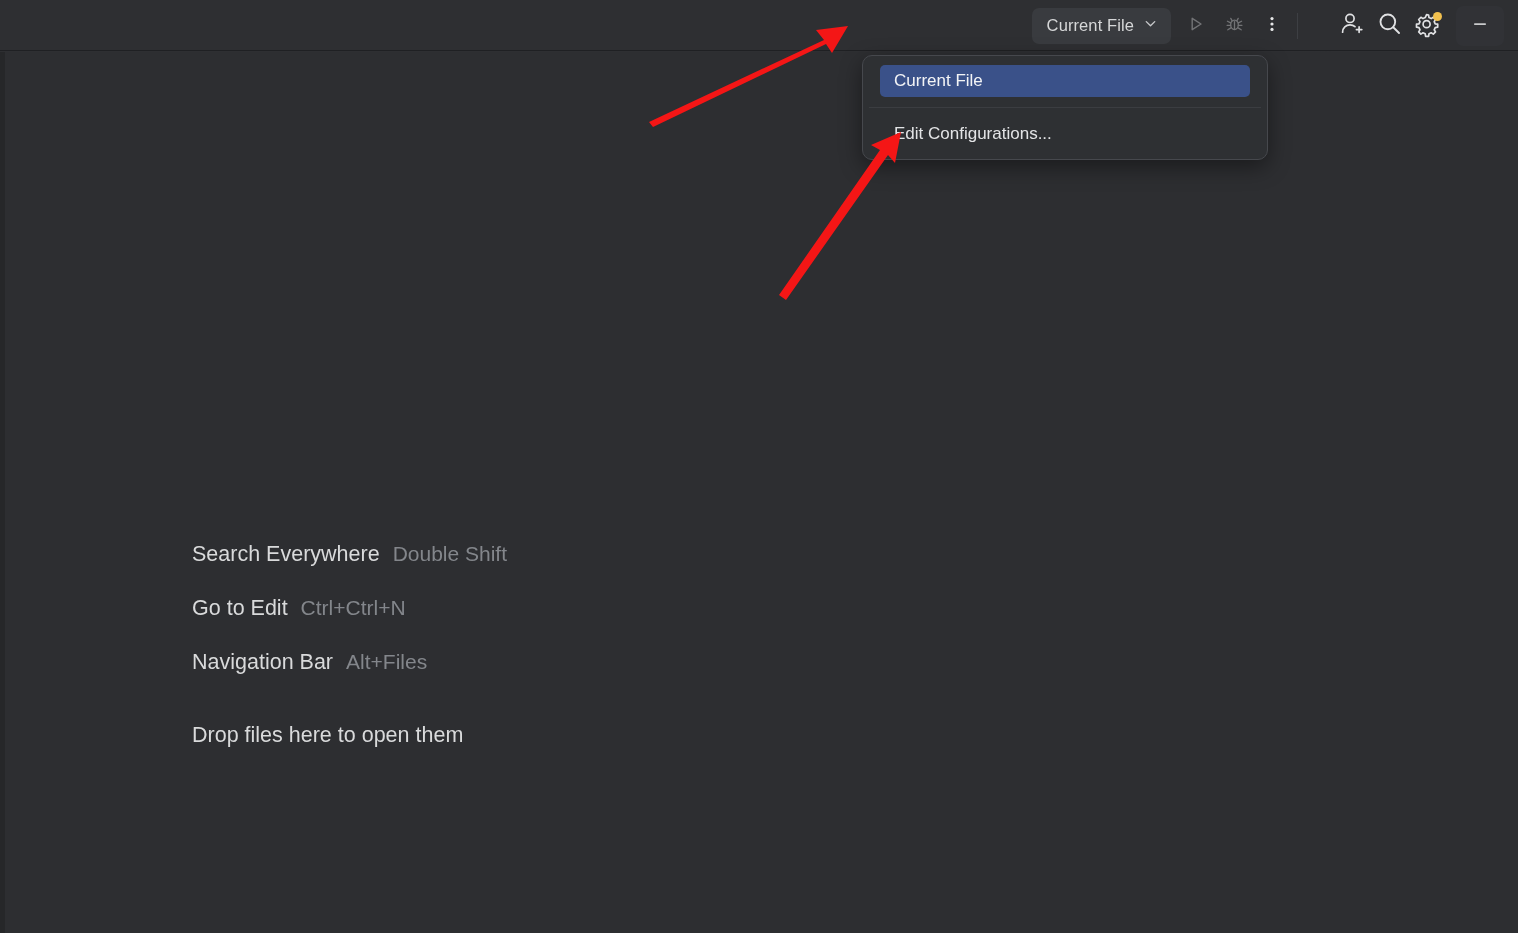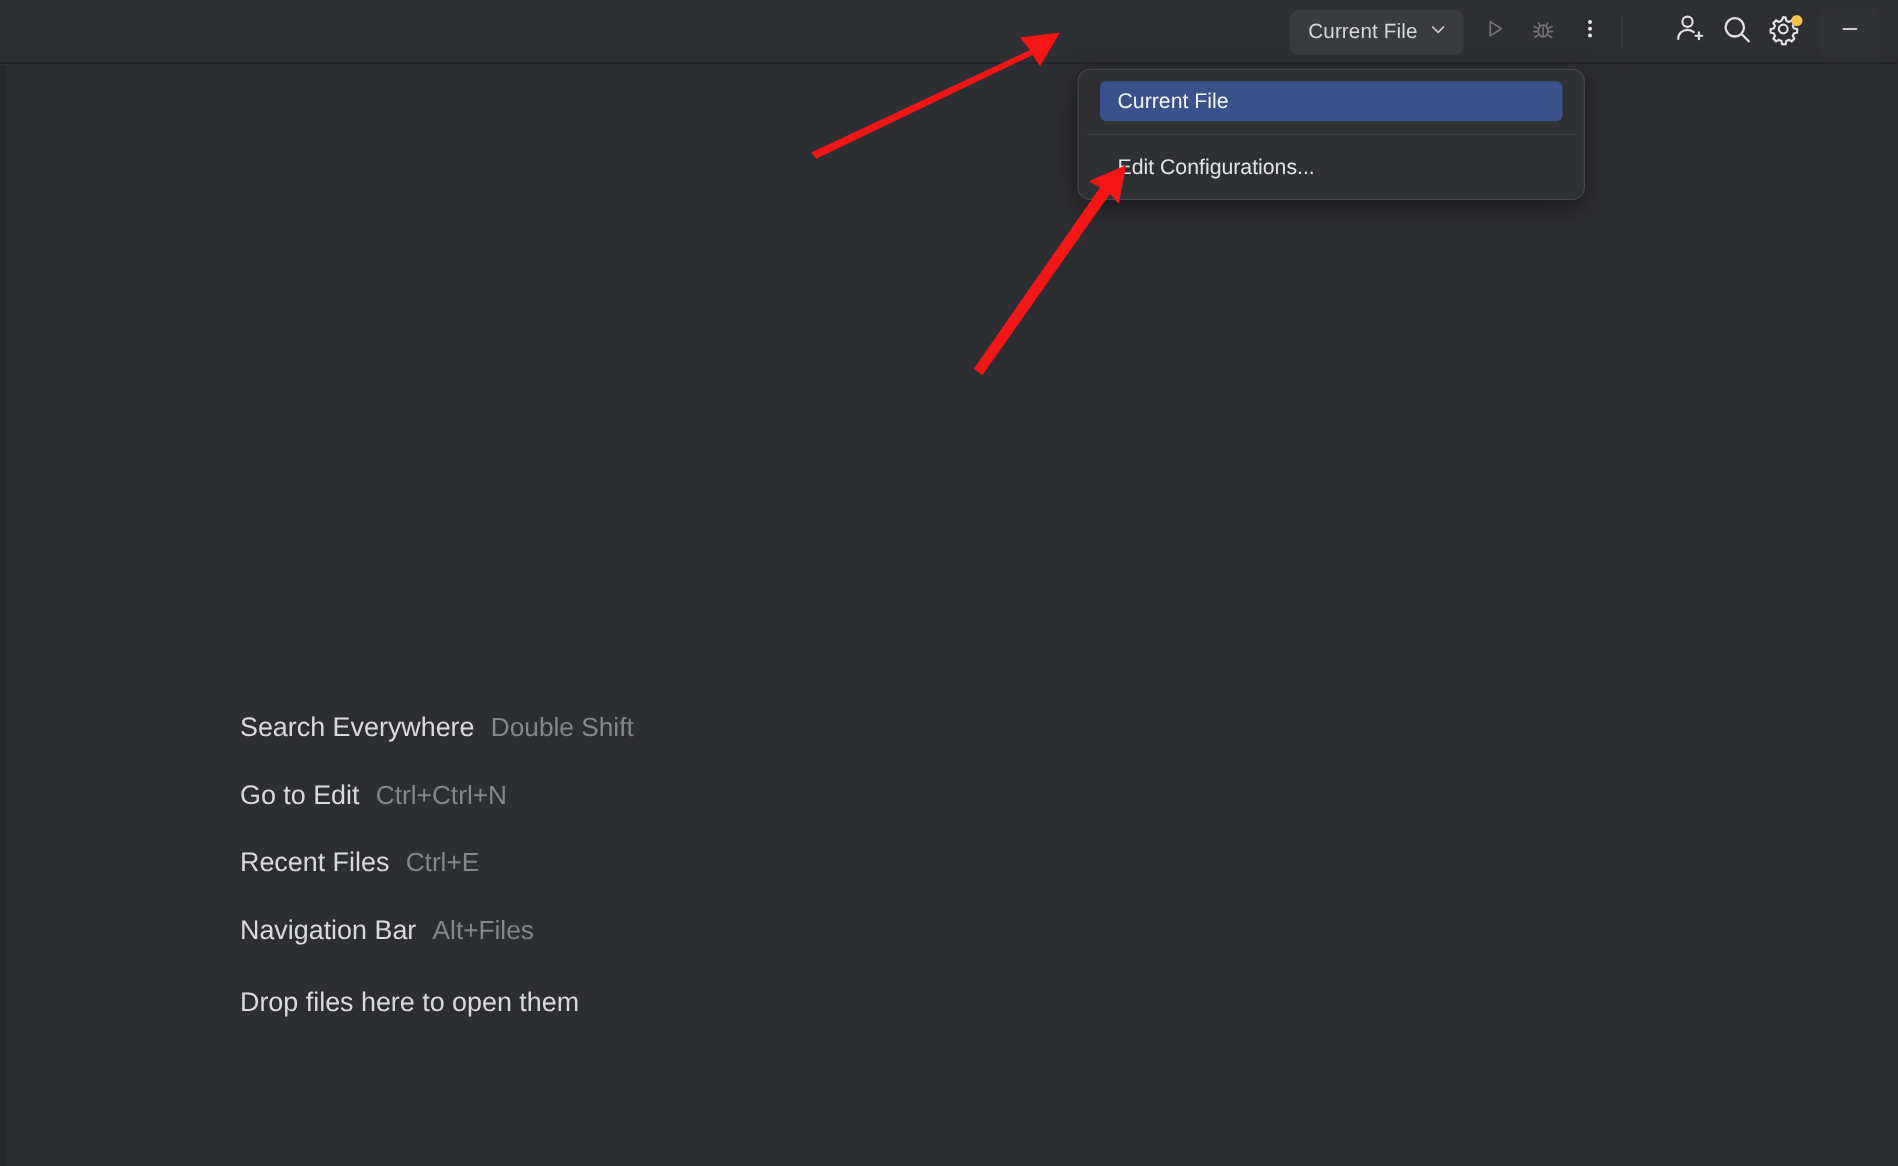--- a/index.html
+++ b/index.html
@@ -112,41 +112,41 @@
     background: #303134;
     border-radius: 9px;
     filter: blur(9px);
     opacity: .85;
   }
 
   
   .hints {
     position: absolute;
     left: 192px;
-    top: 570px;
+    top: 542px;
     display: flex;
     flex-direction: column;
   }
   .hint-row {
     display: flex;
     align-items: baseline;
     gap: 13px;
     height: 54px;
   }
   .hint-action {
     font-size: 21.5px;
     color: #d9dadb;
     white-space: nowrap;
   }
   .hint-key {
     font-size: 21px;
     color: #83868b;
     white-space: nowrap;
   }
-  .hint-row.drop { margin-top: 4px; }
+  .hint-row.drop { margin-top: 4px; align-items: center; }
 
   
   .popup {
     position: absolute;
     left: 862px;
     top: 55px;
     width: 406px;
     border: 1px solid #46484d;
     border-radius: 10px;
     background: #2e3033;
@@ -201,24 +201,20 @@
     <div class="hint-row">
       <span class="hint-action">Search Everywhere</span>
       <span class="hint-key">Double Shift</span>
     </div>
 
     <div class="hint-row">
       <span class="hint-action">Go to Edit</span>
       <span class="hint-key">Ctrl+Ctrl+N</span>
     </div>
 
-    <div class="hint-row">
-      <span class="hint-action">Recent Files</span>
-      <span class="hint-key">Ctrl+E</span>
-    </div>
 
     <div class="hint-row">
       <span class="hint-action">Navigation Bar</span>
       <span class="hint-key">Alt+Files</span>
     </div>
 
     <div class="hint-row drop">
       <span class="hint-action">Drop files here to open them</span>
     </div>
   </div>

